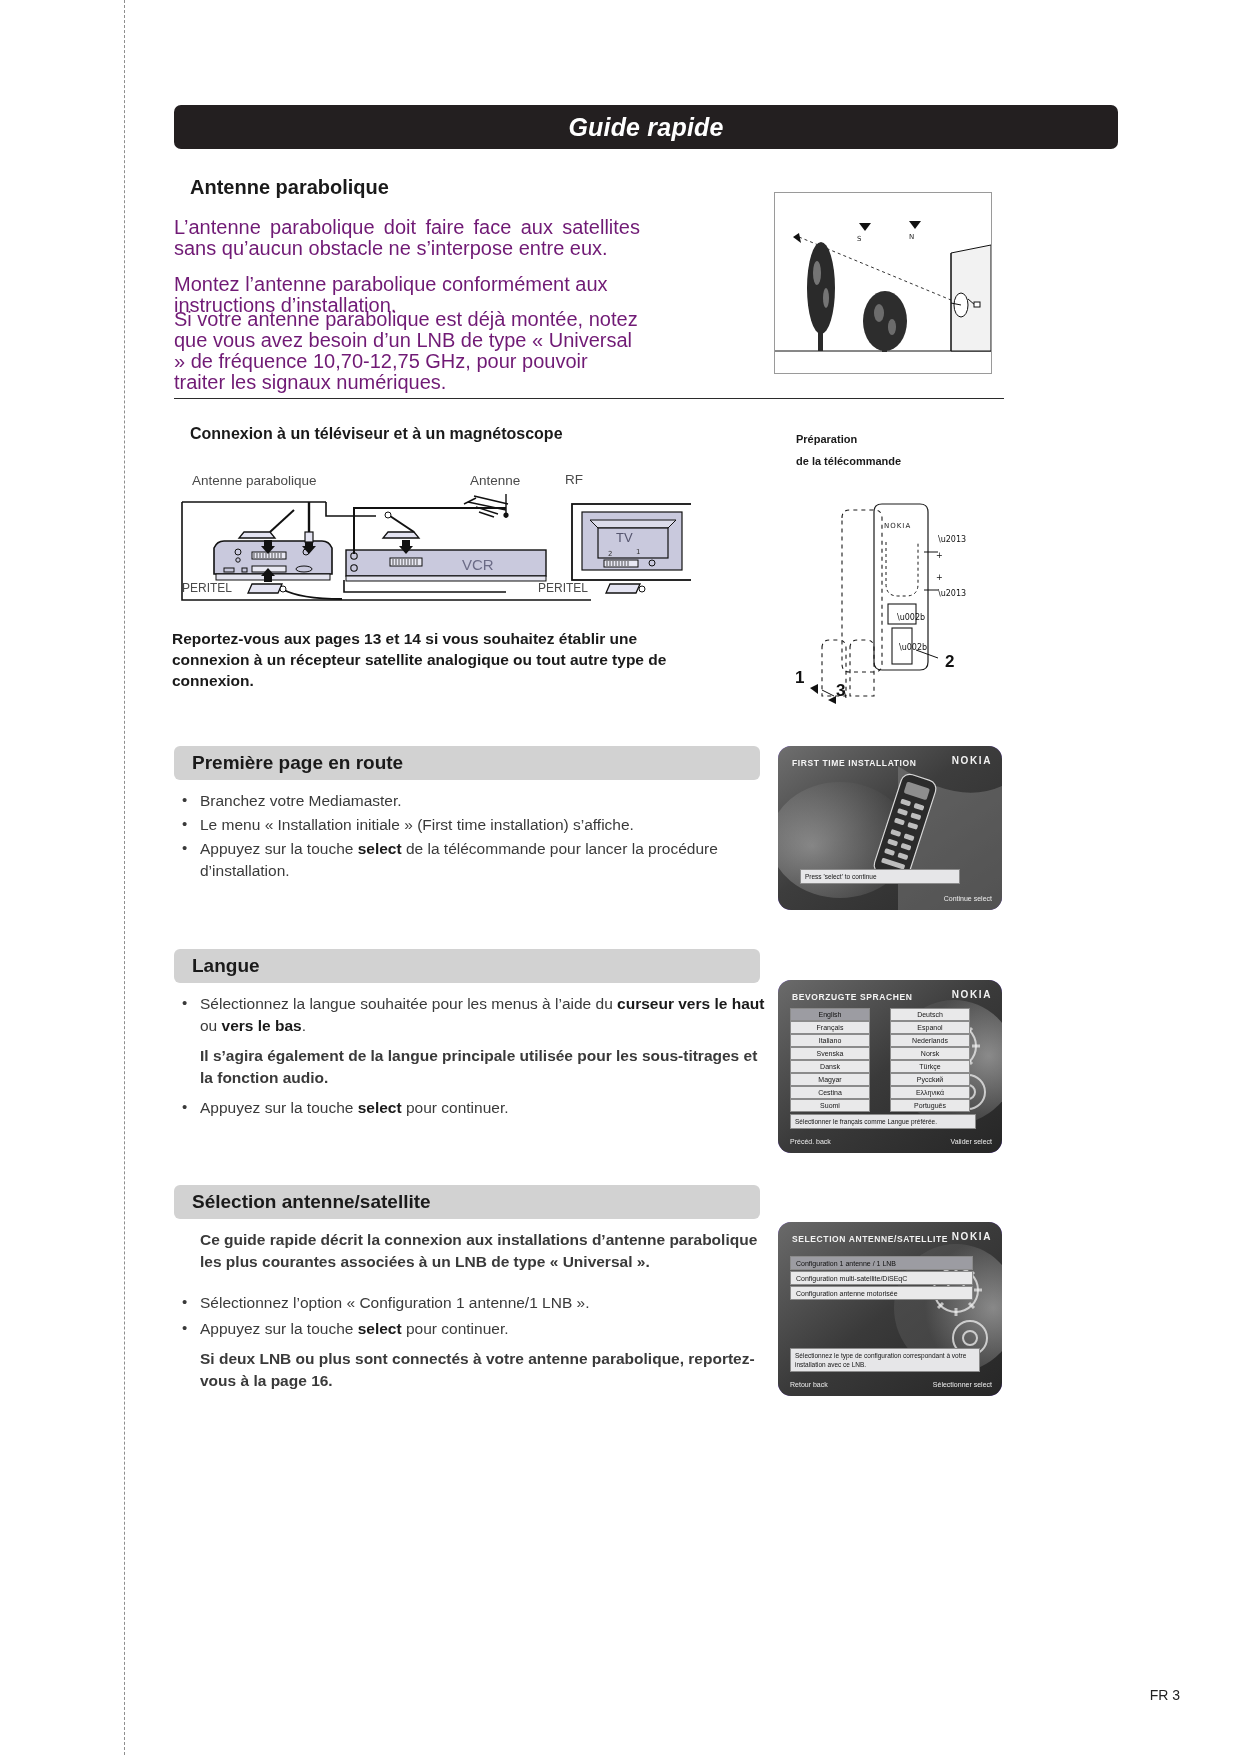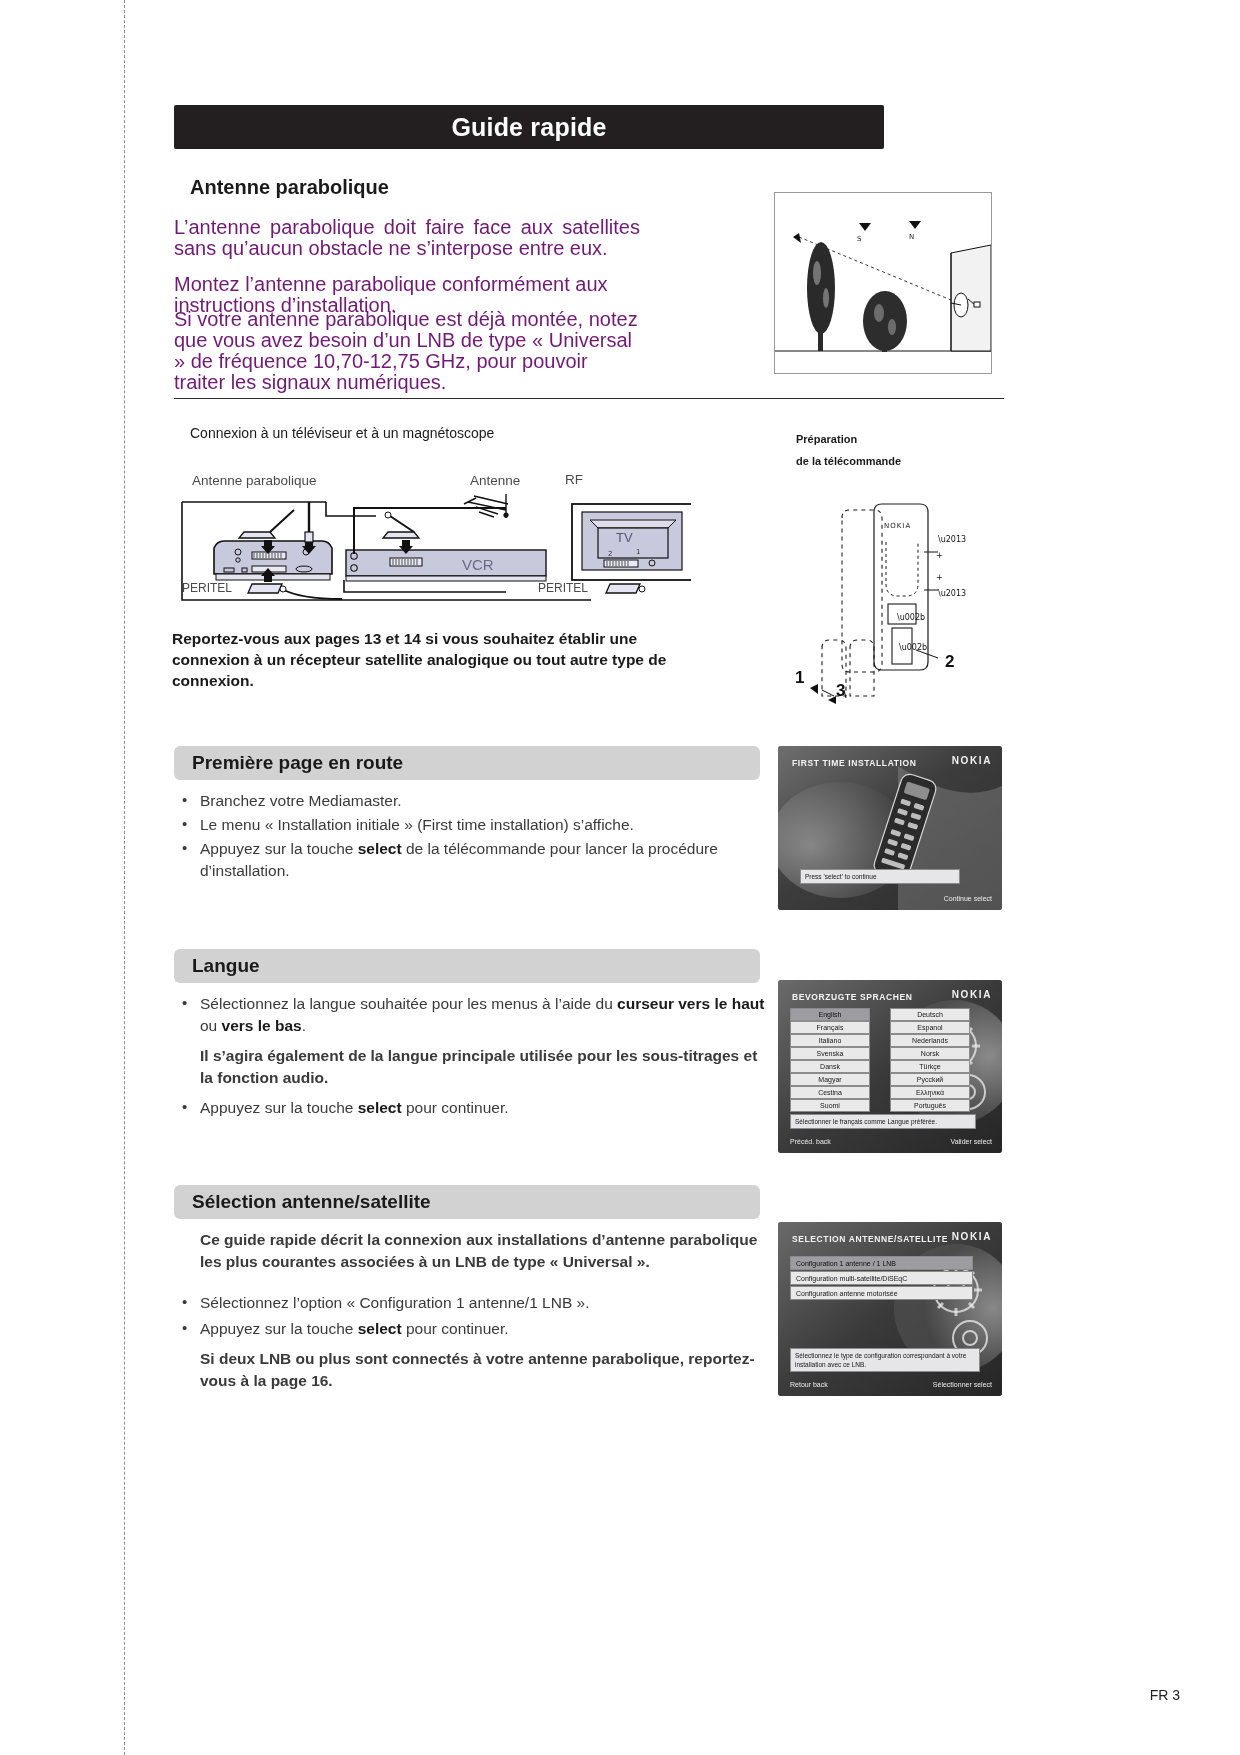--- a/index.html
+++ b/index.html
@@ -14,23 +14,23 @@
   
   .binding-rule{
     position:absolute;left:124px;top:0;width:0;height:1755px;
     border-left:1.5px dashed #8e8e8e;
   }
   .page{
     position:absolute;left:0;top:0;width:1240px;height:1755px;
   }
   
   .banner{
-    position:absolute;left:174px;top:105px;width:710px;height:44px;
-    background:#231f20;border-radius:2px;
-    display:flex;align-items:center;justify-content:center;
+    position:absolute;left:174px;top:105px;width:944px;height:44px;
+    background:#231f20;border-radius:7px;
+    display:flex;align-items:center;justify-content:center;font-style:italic;
   }
   .banner-title{
     color:#ffffff;font-size:25px;font-weight:bold;letter-spacing:.2px;
   }
   
   h2.sec-h{
     position:absolute;margin:0;font-size:20px;font-weight:bold;color:#1a1a1a;
   }
   .body-p{
     position:absolute;font-size:20px;line-height:21px;color:#701a75;
@@ -39,21 +39,21 @@
   
   .dish-photo{
     position:absolute;left:774px;top:192px;width:216px;height:180px;
     border:1px solid #9a9a9a;background:#fdfdfd;overflow:hidden;
   }
   .hr-thin{
     position:absolute;left:174px;top:398px;width:830px;height:0;
     border-top:1.2px solid #2b2b2b;
   }
   
-  .conn-head{position:absolute;left:190px;top:425px;font-size:14px;font-weight:normal;}
+  .conn-head{position:absolute;left:190px;top:425px;font-size:16px;font-weight:bold;}
   .prep-head{position:absolute;left:796px;top:428px;font-size:11px;font-weight:bold;line-height:22px;}
   .diagram{
     position:absolute;left:176px;top:488px;width:515px;height:125px;
     background:#fcfcfd;
   }
   .dlabel{position:absolute;font-size:13.5px;color:#4a4a4a;}
   .remote-art{
     position:absolute;left:788px;top:498px;width:200px;height:210px;
   }
   .callout{position:absolute;font-size:17px;font-weight:bold;color:#111;}
@@ -72,21 +72,21 @@
   
   .blk{position:absolute;font-size:15.5px;line-height:22px;color:#3a3a3a;}
   .bul{position:relative;padding-left:24px;margin-bottom:2px;}
   .bul:before{
     content:"\2022";position:absolute;left:6px;top:-1px;font-size:15px;color:#3a3a3a;
   }
   .noindent{padding-left:24px;font-weight:bold;}
   b.kb{color:#1a1a1a;}
   
   .shot{
-    position:absolute;background:#8b5cf6;border-radius:3px;overflow:hidden;
+    position:absolute;background:#8b5cf6;border-radius:13px;overflow:hidden;
   }
   .shot-inner{position:absolute;left:0;top:0;right:0;bottom:0;}
   .shot-brand{
     position:absolute;right:10px;top:9px;color:#f2f2f2;
     font-size:10px;font-weight:bold;letter-spacing:1.6px;
   }
   .osd-title{
     position:absolute;left:14px;top:12px;color:#f4f4f4;font-size:8.5px;
     font-weight:bold;letter-spacing:.6px;
   }

